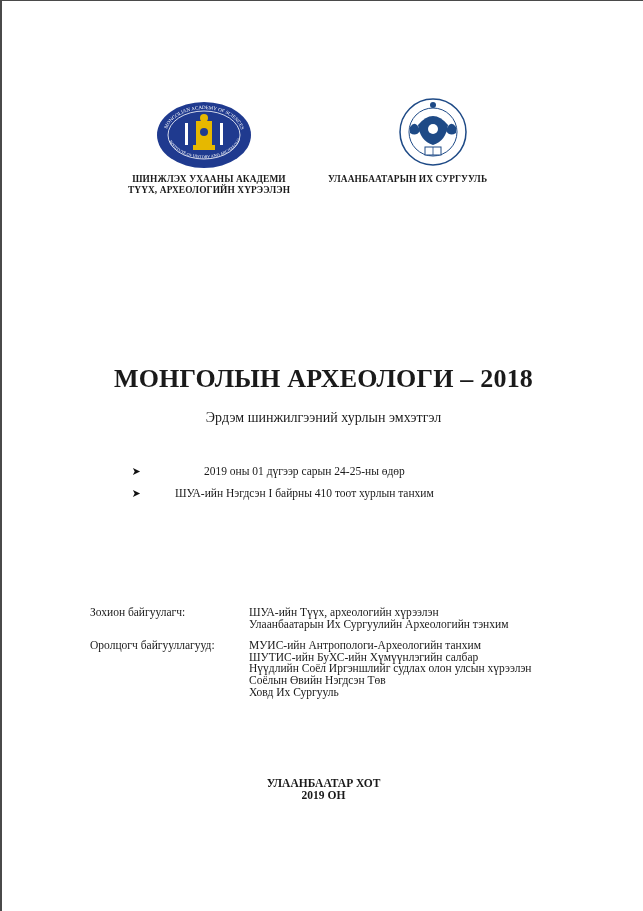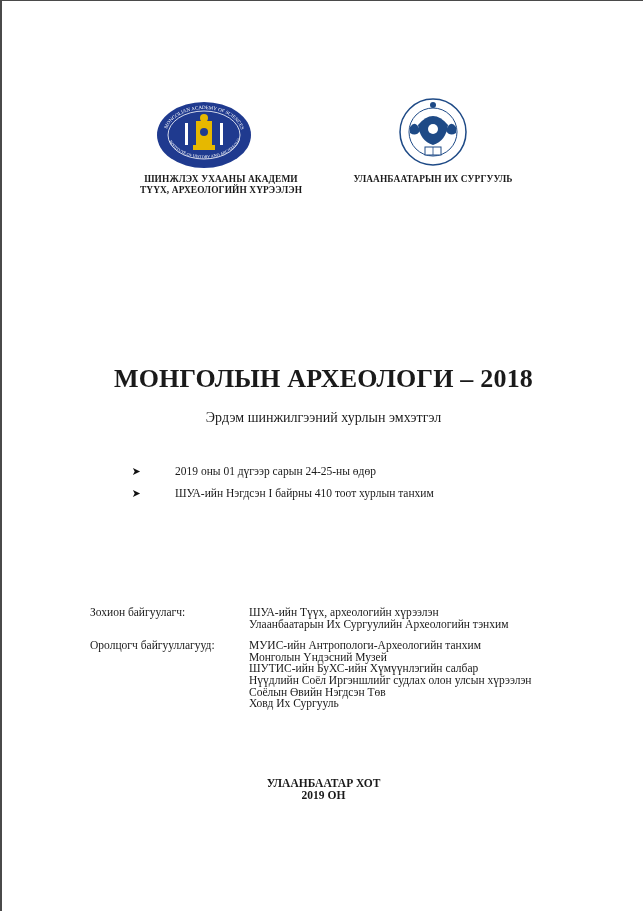--- a/index.html
+++ b/index.html
@@ -17,32 +17,32 @@
       box-sizing: border-box;
     }
     .serif { font-family: "Liberation Serif", "DejaVu Serif", serif; }
     .logo { position: absolute; }
     .logo-academy { left: 154px; top: 100px; width: 96px; height: 68px; }
     .logo-university { left: 396px; top: 96px; width: 70px; height: 70px; }
     .inst-title {
       position: absolute; font-weight: bold; font-size: 9.4px;
       line-height: 11px; letter-spacing: 0.1px; text-align: center;
     }
-    .inst-academy { left: 124px; top: 173px; width: 190px; }
-    .inst-university { left: 326px; top: 173px; width: 210px; text-align: center; }
+    .inst-academy { left: 112px; top: 173px; width: 190px; }
+    .inst-university { left: 326px; top: 173px; width: 210px; text-align: left; }
     .main-title {
       position: absolute; left: 0; width: 643px; top: 363px;
       text-align: center; font-size: 26px; font-weight: bold; letter-spacing: 0.2px;
     }
     .subtitle {
       position: absolute; left: 0; width: 643px; top: 409px;
       text-align: center; font-size: 14px;
     }
     .details { position: absolute; left: 130px; top: 463px; font-size: 11.5px; line-height: 15px; }
-    .detail-item { position: relative; padding-left: 43px; margin-bottom: 7px; }
+    .detail-item { position: relative; padding-left: 43px; margin-bottom: 7px; text-align: center; }
     .bullet {
       position: absolute; left: 0; top: 3px; width: 9px; height: 9px;
     }
     .orgs { position: absolute; left: 88px; top: 568px; font-size: 11.5px; line-height: 11.6px; margin-top: 38px; }
     .org-row { display: flex; margin-bottom: 10px; }
     .org-label { width: 159px; }
     .org-values div { white-space: nowrap; }
     .footer {
       position: absolute; left: 0; width: 643px; top: 776px;
       text-align: center; font-weight: bold; font-size: 11.5px; line-height: 12px;
@@ -109,21 +109,20 @@
       <div class="org-label">Зохион байгуулагч:</div>
       <div class="org-values">
         <div>ШУА-ийн Түүх, археологийн хүрээлэн</div>
         <div>Улаанбаатарын Их Сургуулийн Археологийн тэнхим</div>
       </div>
     </div>
     <div class="org-row">
       <div class="org-label">Оролцогч байгууллагууд:</div>
       <div class="org-values">
         <div>МУИС-ийн Антропологи-Археологийн танхим</div>
-        <div>Монголын Үндэсний Музей</div>
         <div>ШУТИС-ийн БуХС-ийн Хүмүүнлэгийн салбар</div>
         <div>Нүүдлийн Соёл Иргэншлийг судлах олон улсын хүрээлэн</div>
         <div>Соёлын Өвийн Нэгдсэн Төв</div>
         <div>Ховд Их Сургууль</div>
       </div>
     </div>
   </div>
 
   <div class="footer serif">
     <div>УЛААНБААТАР ХОТ</div>

